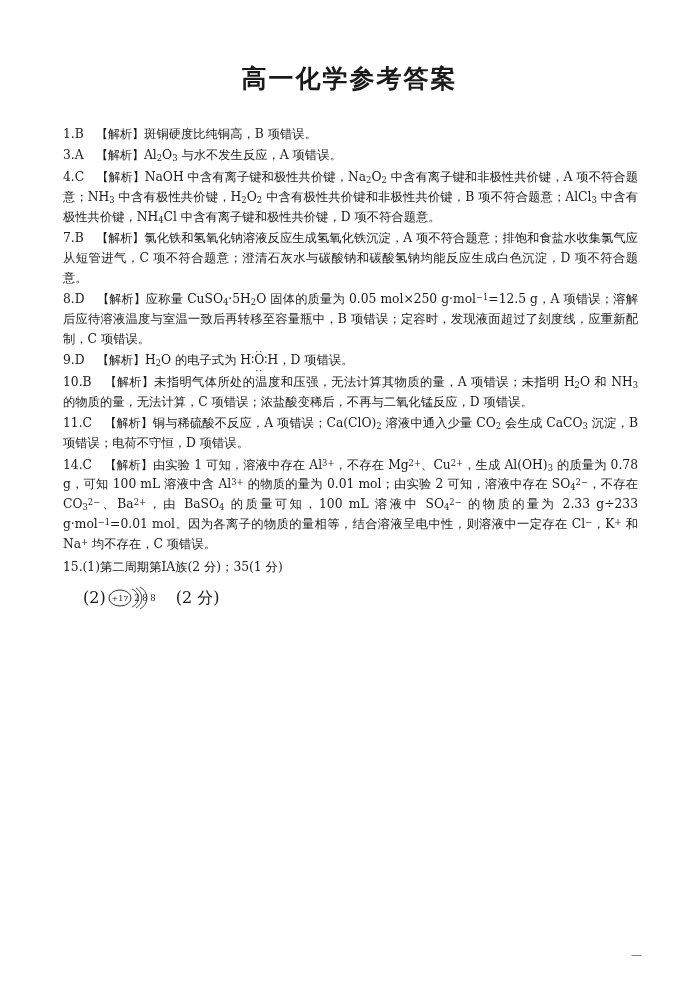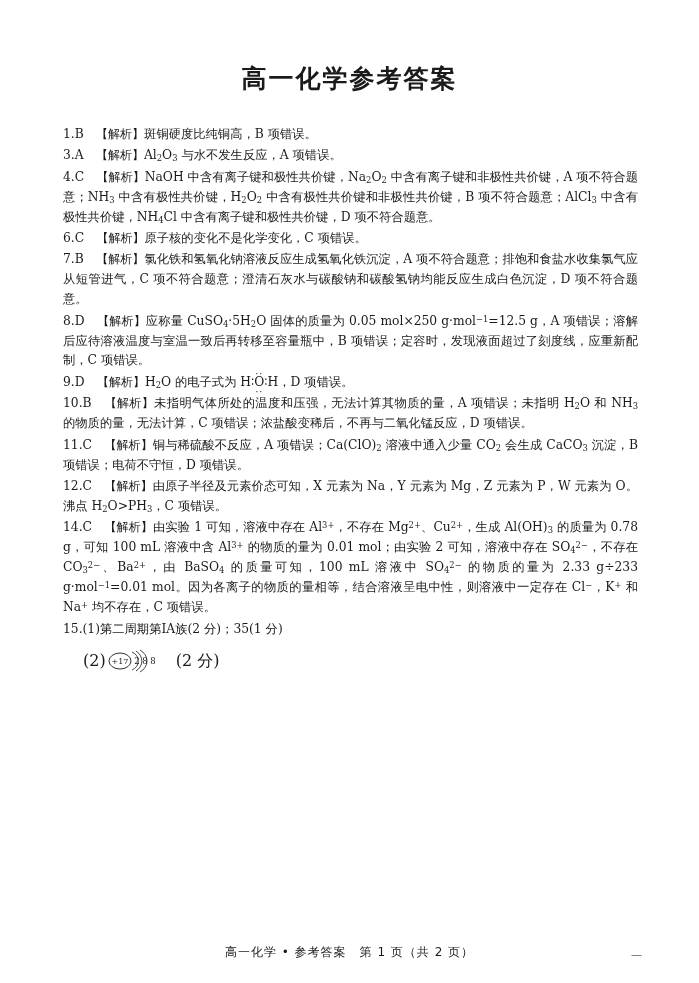--- a/index.html
+++ b/index.html
@@ -126,23 +126,20 @@
 
     <div class="ans-item">
       <span class="num">3.</span><span>A</span>　<span class="mark">【解析】</span><span>Al<sub>2</sub>O<sub>3</sub> 与水不发生反应，A 项错误。</span>
     </div>
 
     <div class="ans-item">
       <span class="num">4.</span><span>C</span>　<span class="mark">【解析】</span><span>NaOH 中含有离子键和极性共价键，Na<sub>2</sub>O<sub>2</sub> 中含有离子键和非极性共价键，A 项不符合题意；NH<sub>3</sub> 中含有极性共价键，H<sub>2</sub>O<sub>2</sub> 中含有极性共价键和非极性共价键，B 项不符合题意；AlCl<sub>3</sub> 中含有极性共价键，NH<sub>4</sub>Cl 中含有离子键和极性共价键，D 项不符合题意。</span>
     </div>
 
 
-    <div class="ans-item">
-      <span class="num">6.</span><span>C</span>　<span class="mark">【解析】</span><span>原子核的变化不是化学变化，C 项错误。</span>
-    </div>
 
     <div class="ans-item">
       <span class="num">7.</span><span>B</span>　<span class="mark">【解析】</span><span>氯化铁和氢氧化钠溶液反应生成氢氧化铁沉淀，A 项不符合题意；排饱和食盐水收集氯气应从短管进气，C 项不符合题意；澄清石灰水与碳酸钠和碳酸氢钠均能反应生成白色沉淀，D 项不符合题意。</span>
     </div>
 
     <div class="ans-item">
       <span class="num">8.</span><span>D</span>　<span class="mark">【解析】</span><span>应称量 CuSO<sub>4</sub>·5H<sub>2</sub>O 固体的质量为 0.05 mol×250 g·mol<sup>−1</sup>=12.5 g，A 项错误；溶解后应待溶液温度与室温一致后再转移至容量瓶中，B 项错误；定容时，发现液面超过了刻度线，应重新配制，C 项错误。</span>
     </div>
 
     <div class="ans-item">
@@ -150,23 +147,20 @@
     </div>
 
     <div class="ans-item">
       <span class="num">10.</span><span>B</span>　<span class="mark">【解析】</span><span>未指明气体所处的温度和压强，无法计算其物质的量，A 项错误；未指明 H<sub>2</sub>O 和 NH<sub>3</sub> 的物质的量，无法计算，C 项错误；浓盐酸变稀后，不再与二氧化锰反应，D 项错误。</span>
     </div>
 
     <div class="ans-item">
       <span class="num">11.</span><span>C</span>　<span class="mark">【解析】</span><span>铜与稀硫酸不反应，A 项错误；Ca(ClO)<sub>2</sub> 溶液中通入少量 CO<sub>2</sub> 会生成 CaCO<sub>3</sub> 沉淀，B 项错误；电荷不守恒，D 项错误。</span>
     </div>
 
-    <div class="ans-item">
-      <span class="num">12.</span><span>C</span>　<span class="mark">【解析】</span><span>由原子半径及元素价态可知，X 元素为 Na，Y 元素为 Mg，Z 元素为 P，W 元素为 O。沸点 H<sub>2</sub>O&gt;PH<sub>3</sub>，C 项错误。</span>
-    </div>
 
 
     <div class="ans-item">
       <span class="num">14.</span><span>C</span>　<span class="mark">【解析】</span><span>由实验 1 可知，溶液中存在 Al<sup>3+</sup>，不存在 Mg<sup>2+</sup>、Cu<sup>2+</sup>，生成 Al(OH)<sub>3</sub> 的质量为 0.78 g，可知 100 mL 溶液中含 Al<sup>3+</sup> 的物质的量为 0.01 mol；由实验 2 可知，溶液中存在 SO<sub>4</sub><sup>2−</sup>，不存在 CO<sub>3</sub><sup>2−</sup>、Ba<sup>2+</sup>，由 BaSO<sub>4</sub> 的质量可知，100 mL 溶液中 SO<sub>4</sub><sup>2−</sup> 的物质的量为 2.33 g÷233 g·mol<sup>−1</sup>=0.01 mol。因为各离子的物质的量相等，结合溶液呈电中性，则溶液中一定存在 Cl<sup>−</sup>，K<sup>+</sup> 和 Na<sup>+</sup> 均不存在，C 项错误。</span>
     </div>
 
     <div class="q15">
       <span class="num">15.</span><span>(1)第二周期第ⅠA族(2 分)；35(1 分)</span>
     </div>
 
@@ -180,16 +174,15 @@
           <path d="M34 6 A 15 13 0 0 1 34 28" fill="none" stroke="#1a1a1a" stroke-width="0.8"></path>
           <text x="31" y="20" font-size="8.5" font-family="DejaVu Serif, serif" text-anchor="middle" fill="#1a1a1a">2</text>
           <text x="39" y="20" font-size="8.5" font-family="DejaVu Serif, serif" text-anchor="middle" fill="#1a1a1a">8</text>
           <text x="47" y="20" font-size="8.5" font-family="DejaVu Serif, serif" text-anchor="middle" fill="#1a1a1a">8</text>
         </svg>
       </span><span>(2 分)</span>
     </div>
 
   </div>
 
-  <div class="footer">高一化学 • 参考答案　第 1 页（共 2 页）</div>
   <div class="footer-dash">—</div>
 
 </div>
 
 </body></html>

